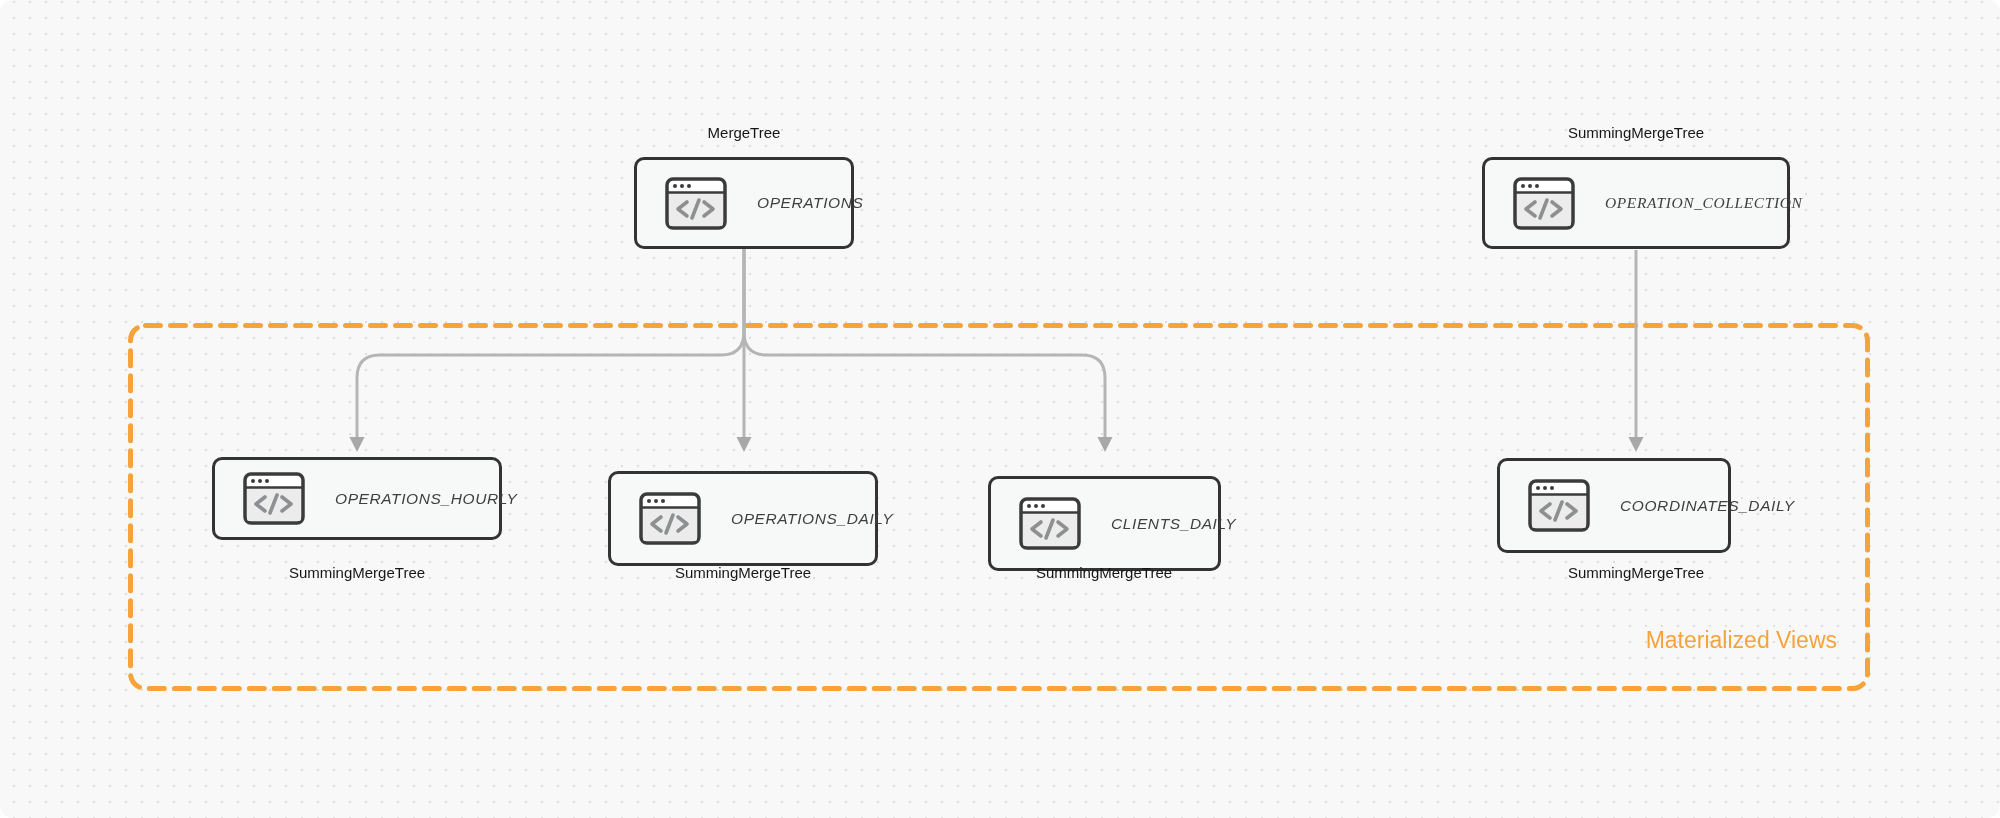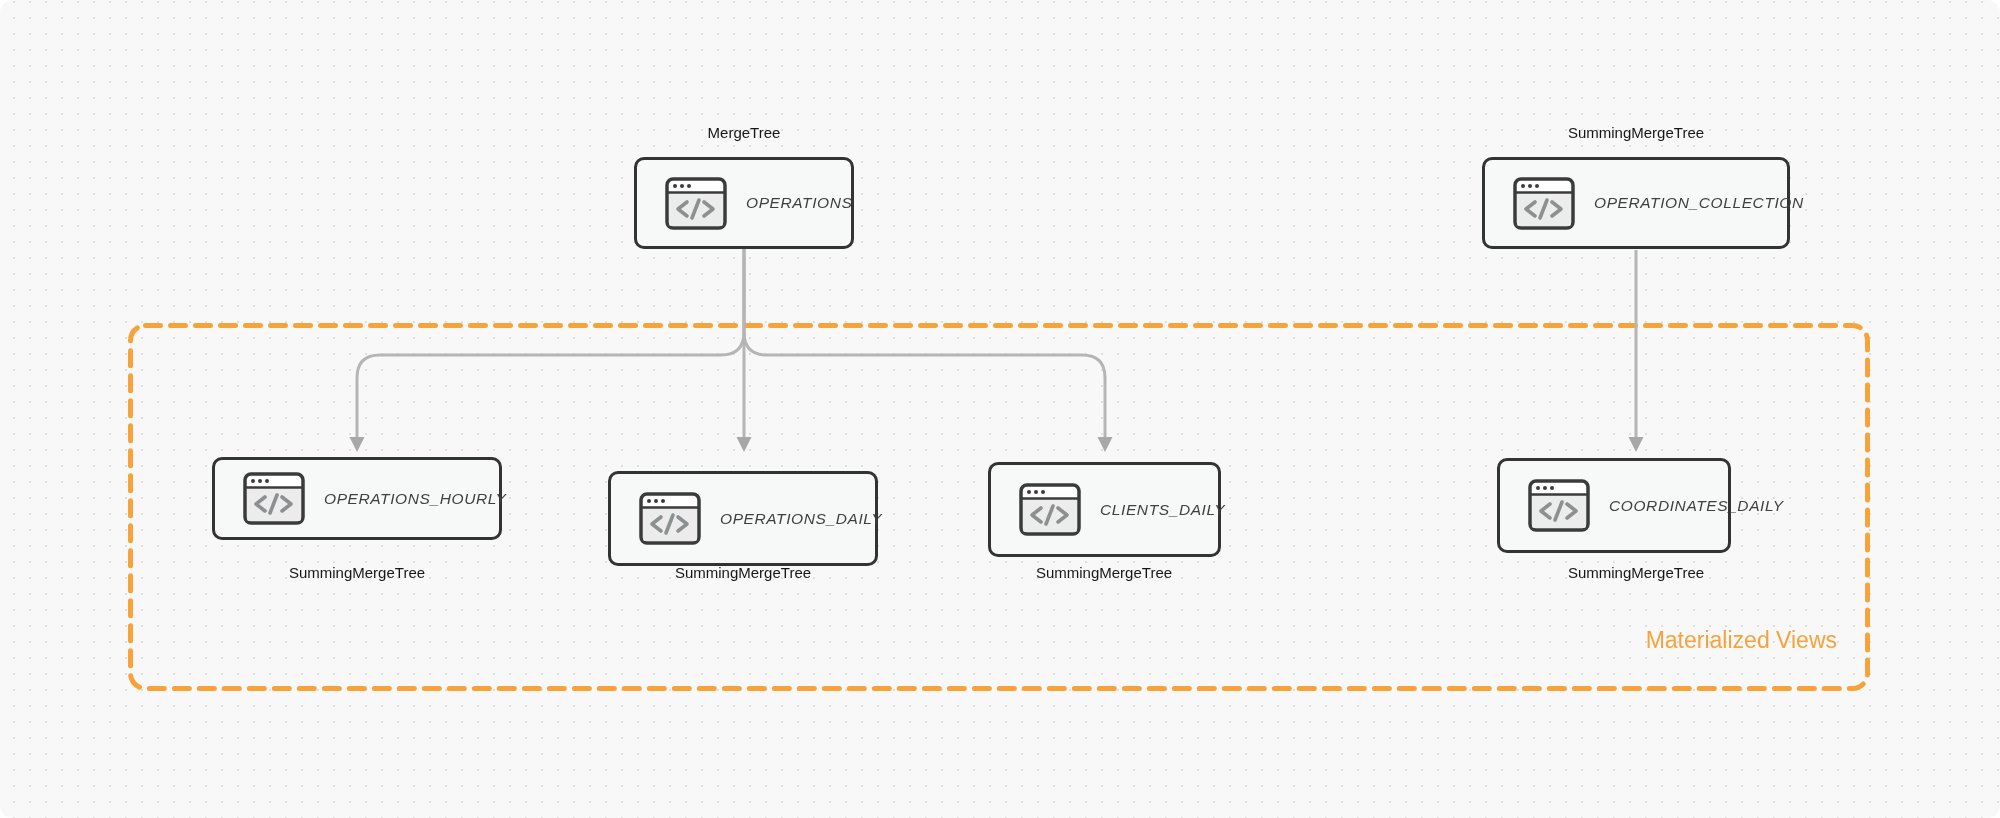--- a/index.html
+++ b/index.html
@@ -7,21 +7,21 @@
   .canvas{
     position:relative;width:2000px;height:818px;overflow:hidden;
     background-color:#f8f8f8;
     background-image:radial-gradient(circle,#dedede 1.3px,transparent 1.4px);
     background-size:16px 16px;background-position:6px 10px;border-radius:13px;
   }
   .edge-layer{position:absolute;left:0;top:0;pointer-events:none;}
   .node{
     position:absolute;box-sizing:border-box;
     background:#f7f8f8;border:3px solid #333333;border-radius:10px;
-    display:flex;align-items:center;padding-left:28px;gap:19px;
+    display:flex;align-items:center;padding-left:28px;gap:30px;
   }
   .node-label{
     font-style:italic;font-size:15.5px;letter-spacing:0.6px;
     color:#3f3f3f;font-weight:500;white-space:nowrap;
   }
   .engine-label{
     position:absolute;transform:translateX(-50%);
     font-size:15px;color:#161616;white-space:nowrap;
   }
   .group-label{
@@ -65,21 +65,21 @@
           <circle cx="17" cy="9" r="2" fill="#3b3b3b"></circle>
           <circle cx="24" cy="9" r="2" fill="#3b3b3b"></circle>
         <polyline points="22,25 13,32 22,39" fill="none" stroke="#8d9091" stroke-width="3.6" stroke-linecap="round" stroke-linejoin="round"></polyline>
         <line x1="34" y1="23" x2="27" y2="41" stroke="#8d9091" stroke-width="3.6" stroke-linecap="round"></line>
         <polyline points="39,25 48,32 39,39" fill="none" stroke="#8d9091" stroke-width="3.6" stroke-linecap="round" stroke-linejoin="round"></polyline>
       </svg>
     </span>
     <span class="node-label">OPERATIONS</span>
   </div>
 
-  <div class="node" style="left:1482px;top:157px;width:308px;height:92px;">
+  <div class="node" style="left:1482px;top:157px;width:308px;height:92px;font-family:Liberation Serif, serif;">
     <span class="node-icon">
       <svg width="62" height="53" viewBox="0 0 62 53">
         <rect x="2" y="2" width="58" height="49" rx="6" fill="#ffffff" stroke="#3b3b3b" stroke-width="3.5"></rect>
         <path d="M4 16 H58 V47 Q58 49 56 49 H6 Q4 49 4 47 Z" fill="#ececec"></path>
         <line x1="2.5" y1="15.5" x2="59.5" y2="15.5" stroke="#3b3b3b" stroke-width="2.5"></line>
         <circle cx="10" cy="9" r="2" fill="#3b3b3b"></circle>
           <circle cx="17" cy="9" r="2" fill="#3b3b3b"></circle>
           <circle cx="24" cy="9" r="2" fill="#3b3b3b"></circle>
         <polyline points="22,25 13,32 22,39" fill="none" stroke="#8d9091" stroke-width="3.6" stroke-linecap="round" stroke-linejoin="round"></polyline>
         <line x1="34" y1="23" x2="27" y2="41" stroke="#8d9091" stroke-width="3.6" stroke-linecap="round"></line>
@@ -116,21 +116,21 @@
           <circle cx="17" cy="9" r="2" fill="#3b3b3b"></circle>
           <circle cx="24" cy="9" r="2" fill="#3b3b3b"></circle>
         <polyline points="22,25 13,32 22,39" fill="none" stroke="#8d9091" stroke-width="3.6" stroke-linecap="round" stroke-linejoin="round"></polyline>
         <line x1="34" y1="23" x2="27" y2="41" stroke="#8d9091" stroke-width="3.6" stroke-linecap="round"></line>
         <polyline points="39,25 48,32 39,39" fill="none" stroke="#8d9091" stroke-width="3.6" stroke-linecap="round" stroke-linejoin="round"></polyline>
       </svg>
     </span>
     <span class="node-label">OPERATIONS_DAILY</span>
   </div>
 
-  <div class="node" style="left:988px;top:462px;width:233px;height:95px;align-items:center;">
+  <div class="node" style="left:988px;top:476px;width:233px;height:95px;align-items:center;">
     <span class="node-icon">
       <svg width="62" height="53" viewBox="0 0 62 53">
         <rect x="2" y="2" width="58" height="49" rx="6" fill="#ffffff" stroke="#3b3b3b" stroke-width="3.5"></rect>
         <path d="M4 16 H58 V47 Q58 49 56 49 H6 Q4 49 4 47 Z" fill="#ececec"></path>
         <line x1="2.5" y1="15.5" x2="59.5" y2="15.5" stroke="#3b3b3b" stroke-width="2.5"></line>
         <circle cx="10" cy="9" r="2" fill="#3b3b3b"></circle>
           <circle cx="17" cy="9" r="2" fill="#3b3b3b"></circle>
           <circle cx="24" cy="9" r="2" fill="#3b3b3b"></circle>
         <polyline points="22,25 13,32 22,39" fill="none" stroke="#8d9091" stroke-width="3.6" stroke-linecap="round" stroke-linejoin="round"></polyline>
         <line x1="34" y1="23" x2="27" y2="41" stroke="#8d9091" stroke-width="3.6" stroke-linecap="round"></line>

